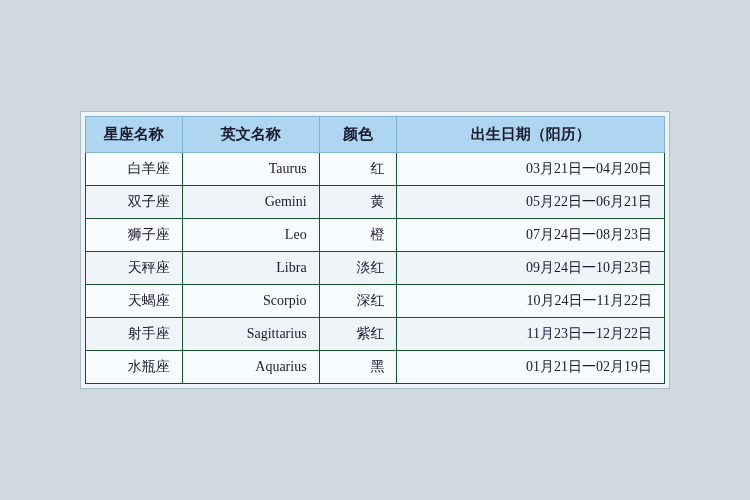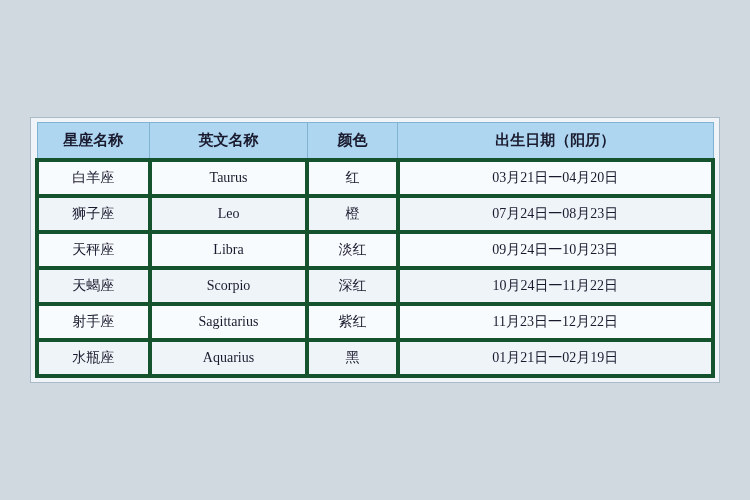--- a/index.html
+++ b/index.html
@@ -19,37 +19,37 @@
     }
 
     .table-wrapper {
       background-color: #f0f4f8;
       border: 1px solid #aabbc8;
       padding: 4px;
     }
 
     table {
       border-collapse: collapse;
-      width: 680px;
+      width: 580px;
     }
 
     thead tr th {
       background-color: #aed6f1;
       border: 1px solid #7fb3d0;
       padding: 8px 12px;
       text-align: center;
       font-size: 15px;
       font-weight: bold;
       color: #1a1a2e;
     }
 
     tbody tr td {
-      border: 4px solid #14532d;
+      border: 1px solid #14532d;
       padding: 7px 12px;
-      text-align: center;
+      text-align: right;
       font-size: 14px;
       color: #1a1a2e;
       background-color: #f8fbfd;
     }
 
     tbody tr:nth-child(even) td {
       background-color: #eef4f8;
     }
 
     .col-zh { width: 100px; }
@@ -69,20 +69,26 @@
         <th class="col-color">颜色</th>
         <th class="col-date">出生日期（阳历）</th>
       </tr>
     </thead>
     <tbody id="table-body">
     <tr>
           <td>白羊座</td>
           <td>Taurus</td>
           <td>红</td>
           <td>03月21日一04月20日</td>
+        </tr>
+        <tr>
+          <td>双子座</td>
+          <td>Gemini</td>
+          <td>黄</td>
+          <td>05月22日一06月21日</td>
         </tr>
         <tr>
           <td>狮子座</td>
           <td>Leo</td>
           <td>橙</td>
           <td>07月24日一08月23日</td>
         </tr>
         <tr>
           <td>天秤座</td>
           <td>Libra</td>

